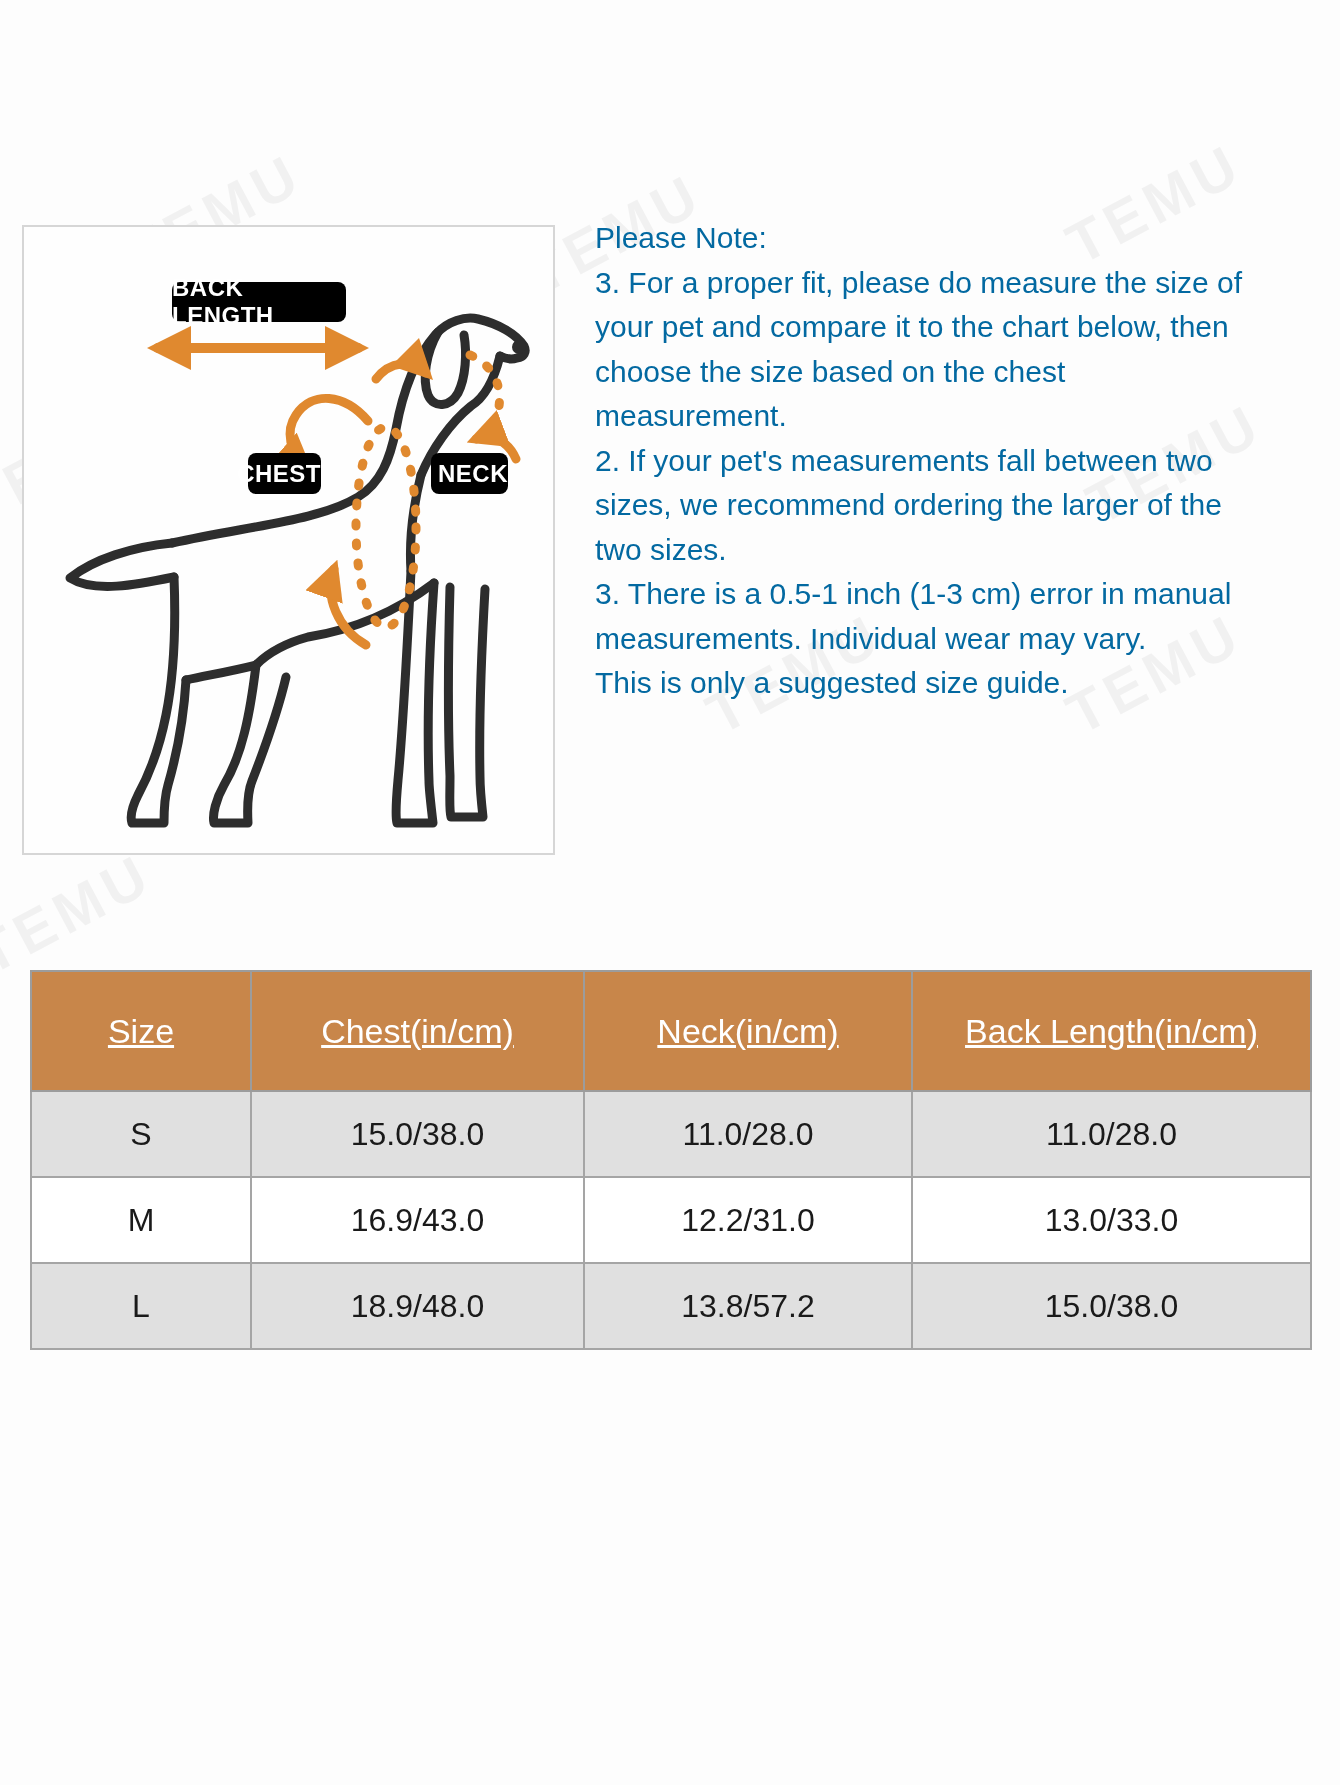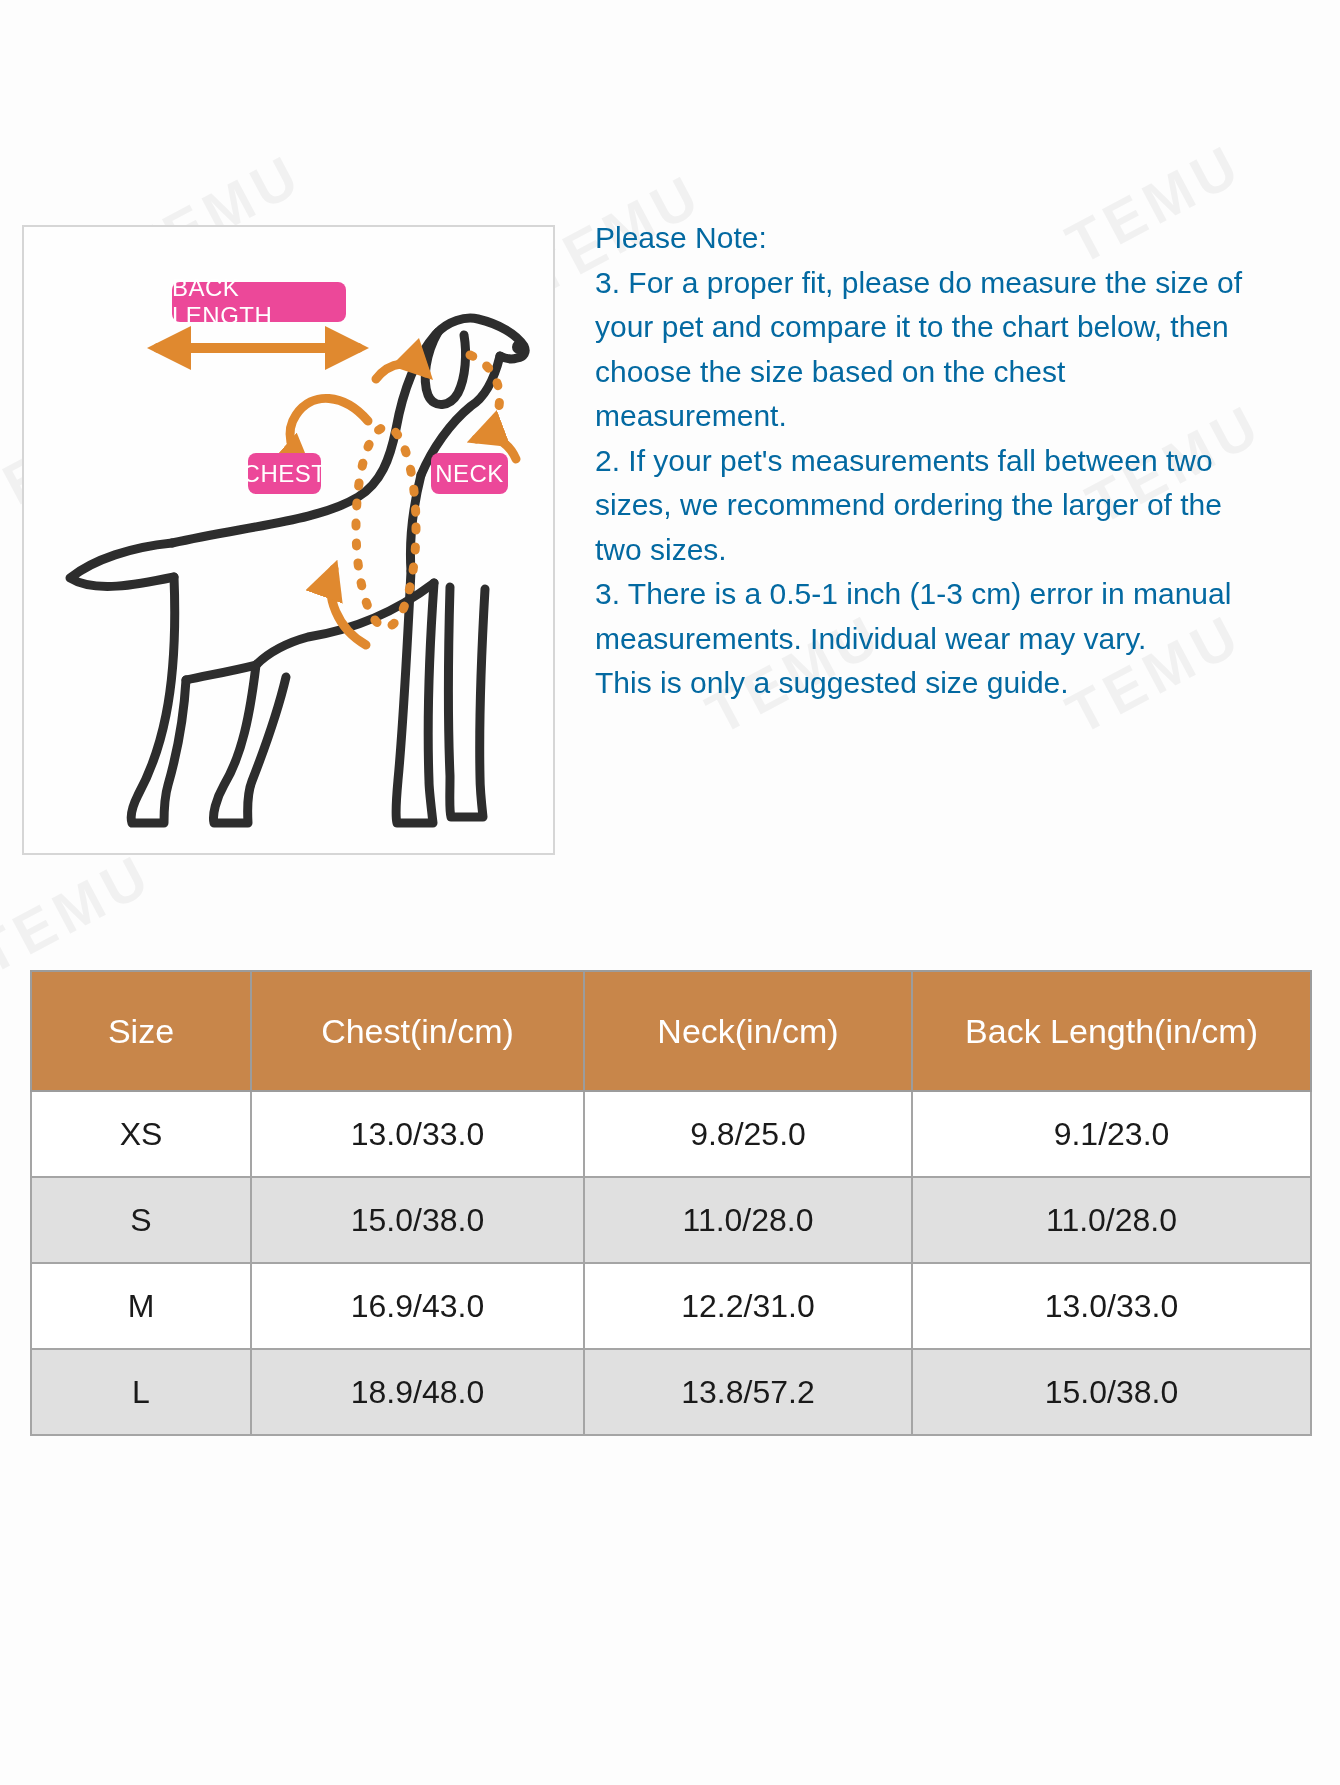--- a/index.html
+++ b/index.html
@@ -23,24 +23,24 @@
   .diagram-box{
     position:absolute;left:22px;top:225px;
     width:533px;height:630px;
     background:#fefefe;
     border:2px solid #d6d6d6;
     box-sizing:border-box;
   }
   .diagram-box svg{position:absolute;left:0;top:0;}
   .badge{
     position:absolute;
-    background:#ec4899;color:#ffffff;
-    font-weight:normal;font-size:24px;letter-spacing:0.5px;
+    background:#000000;color:#ffffff;
+    font-weight:bold;font-size:24px;letter-spacing:0.5px;
     border-radius:8px;
-    display:flex;align-items:center;justify-content:center;
+    display:flex;align-items:center;justify-content:flex-end;
     box-sizing:border-box;
   }
   .badge-backlength{left:148px;top:55px;width:174px;height:40px;}
   .badge-chest{left:224px;top:226px;width:73px;height:41px;}
   .badge-neck{left:407px;top:226px;width:77px;height:41px;}
   
   .note{
     position:absolute;left:595px;top:216px;width:650px;
     font-size:30px;line-height:44.5px;color:#0369a1;
   }
@@ -48,20 +48,21 @@
   
   .table-wrap{position:absolute;left:30px;top:970px;width:1280px;}
   table.size-table{
     width:1280px;border-collapse:collapse;table-layout:fixed;
     font-size:32px;color:#1a1a1a;
   }
   table.size-table th{
     background:#C8864A;color:#ffffff;font-weight:normal;
     height:116px;font-size:34px;
     border:2px solid #9c9c9c;
+    text-decoration:underline;
   }
   table.size-table td{
     height:82px;text-align:center;vertical-align:middle;
     border:2px solid #a5a5a5;
     background:#ffffff;
   }
   table.size-table tr.alt td{background:#E0E0E0;}
 </style>
 </head>
 <body>
@@ -161,26 +162,20 @@
         </colgroup>
       <thead>
         <tr>
           <th>Size</th>
           <th>Chest(in/cm)</th>
           <th>Neck(in/cm)</th>
           <th>Back Length(in/cm)</th>
         </tr>
       </thead>
       <tbody>
-        <tr>
-          <td>XS</td>
-          <td>13.0/33.0</td>
-          <td>9.8/25.0</td>
-          <td>9.1/23.0</td>
-        </tr>
         <tr class="alt">
           <td>S</td>
           <td>15.0/38.0</td>
           <td>11.0/28.0</td>
           <td>11.0/28.0</td>
         </tr>
         <tr>
           <td>M</td>
           <td>16.9/43.0</td>
           <td>12.2/31.0</td>

